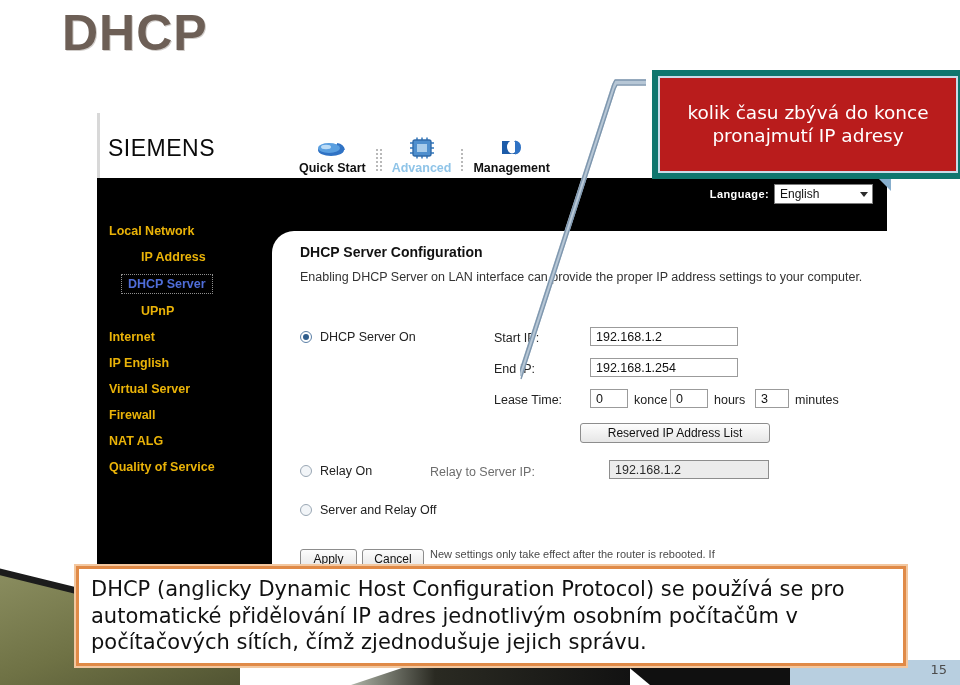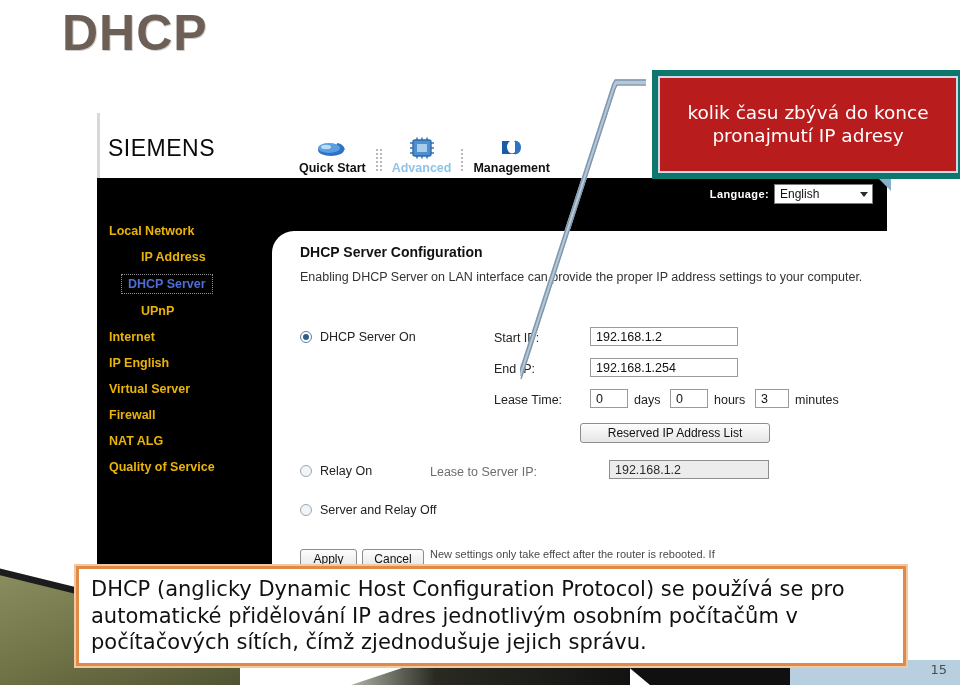--- a/index.html
+++ b/index.html
@@ -293,33 +293,33 @@
     </div>
 
     <div class="fld-label" style="left:222px;top:100px;">Start IP:</div>
     <div class="txt" style="left:318px;top:96px;width:148px;">192.168.1.2</div>
 
     <div class="fld-label" style="left:222px;top:131px;">End IP:</div>
     <div class="txt" style="left:318px;top:127px;width:148px;">192.168.1.254</div>
 
     <div class="fld-label" style="left:222px;top:162px;">Lease Time:</div>
     <div class="txt" style="left:318px;top:158px;width:38px;">0</div>
-    <div class="unit" style="left:362px;top:162px;">days</div>
+    <div class="unit" style="left:362px;top:162px;">konce</div>
     <div class="txt" style="left:398px;top:158px;width:38px;">0</div>
     <div class="unit" style="left:442px;top:162px;">hours</div>
     <div class="txt" style="left:483px;top:158px;width:34px;">3</div>
     <div class="unit" style="left:523px;top:162px;">minutes</div>
 
     <div class="btn" style="left:308px;top:192px;width:190px;">Reserved IP Address List</div>
 
     <div class="row-radio" style="left:28px;top:233px;">
       <span class="radio"></span>
       <span class="radio-lbl">Relay On</span>
     </div>
-    <div class="fld-label" style="left:158px;top:234px;color:#6d6d6d;">Lease to Server IP:</div>
+    <div class="fld-label" style="left:158px;top:234px;color:#6d6d6d;">Relay to Server IP:</div>
     <div class="txt dis" style="left:337px;top:229px;width:160px;">192.168.1.2</div>
 
     <div class="row-radio" style="left:28px;top:272px;">
       <span class="radio"></span>
       <span class="radio-lbl">Server and Relay Off</span>
     </div>
 
     <div class="btn" style="left:28px;top:318px;width:57px;">Apply</div>
     <div class="btn" style="left:90px;top:318px;width:62px;">Cancel</div>
     <div class="foot-note" style="left:158px;top:317px;">New settings only take effect after the router is rebooted. If necessary, reconfigure your PC's IP address to match new settings.</div>

